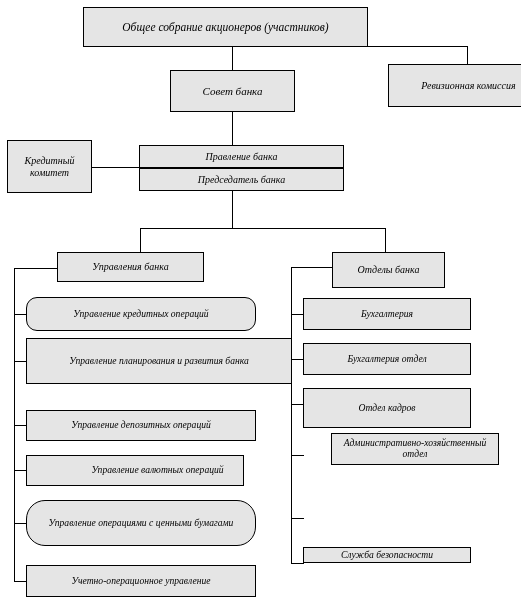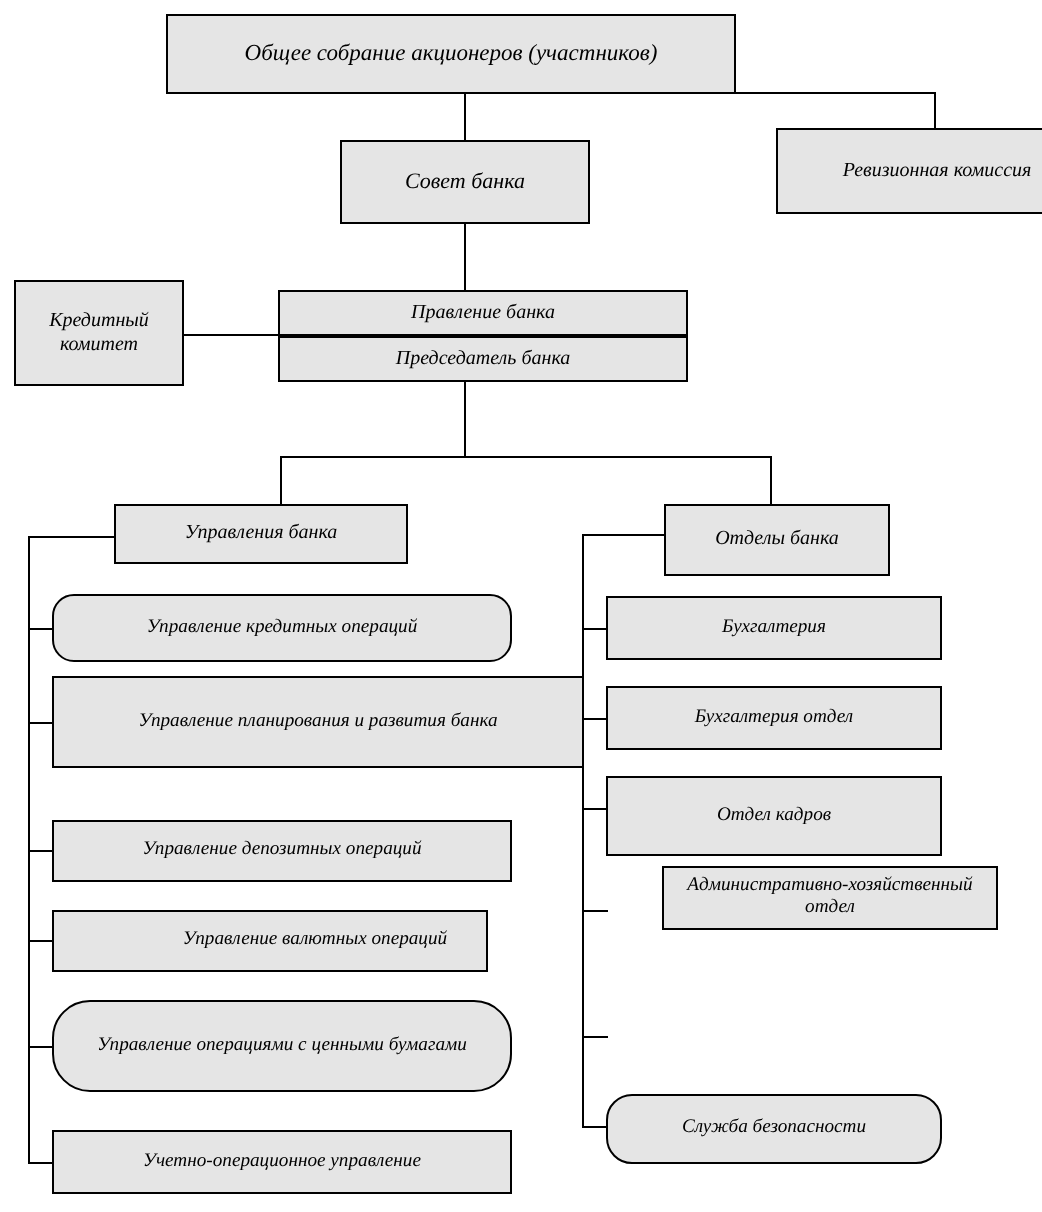--- a/index.html
+++ b/index.html
@@ -147,21 +147,21 @@
 
   <div class="box t-unit" style="left:303px; top:388px; width:168px; height:40px;">
     <span>Отдел кадров</span>
   </div>
 
   <div class="box t-unit" style="left:303px; top:433px; width:168px; height:32px;margin-left:28px;">
     <span>Административно-хозяйственный отдел</span>
   </div>
 
 
-  <div class="box t-unit" style="left:303px; top:547px; width:168px; height:35px;border-radius:13px;">
+  <div class="box t-unit" style="left:303px; top:547px; width:168px; height:16px;">
     <span>Служба безопасности</span>
   </div>
 
   <div class="line v" style="left:291px; top:267px; height:296px;"></div>
   <div class="line h" style="left:291px; top:267px; width:42px;"></div>
   <div class="line h" style="left:291px; top:314px; width:13px;"></div>
   <div class="line h" style="left:291px; top:359px; width:13px;"></div>
   <div class="line h" style="left:291px; top:404px; width:13px;"></div>
   <div class="line h" style="left:291px; top:455px; width:13px;"></div>
   <div class="line h" style="left:291px; top:518px; width:13px;"></div>

